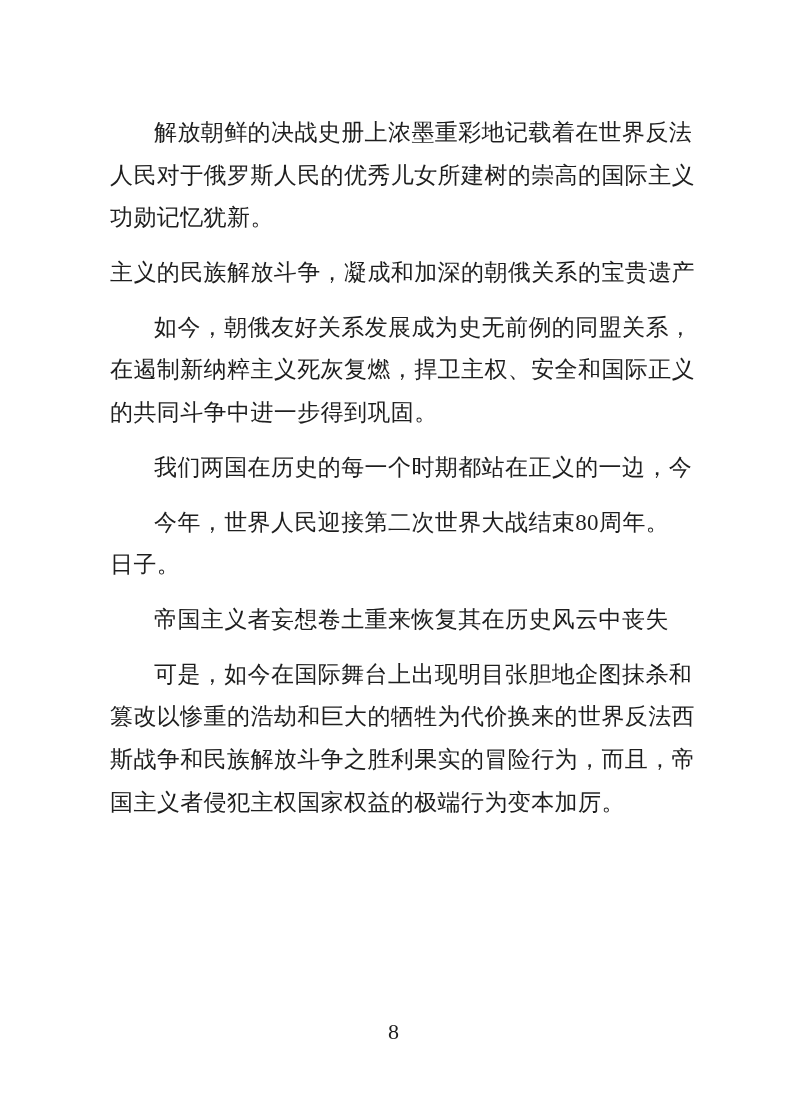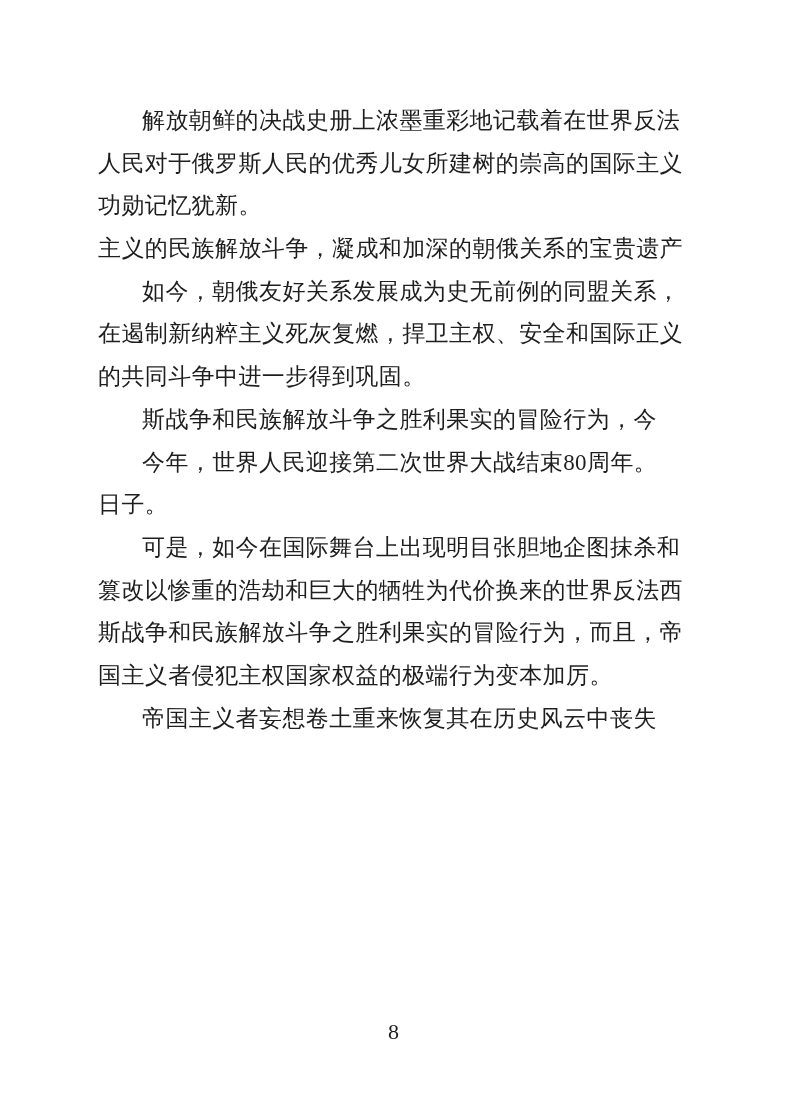--- a/index.html
+++ b/index.html
@@ -16,21 +16,21 @@
     font-family: "Liberation Serif", "DejaVu Serif", serif;
     color: #1e1e1e;
   }
   .text-block {
     position: absolute;
     left: 98px;
     top: 100px;
     width: 590px;
   }
   .paragraph {
-    margin: 0;
+    margin: 12px;
     padding: 0;
   }
   .line {
     font-size: 23px;
     line-height: 42.7px;
     height: 42.7px;
     letter-spacing: 0.4px;
     white-space: nowrap;
     overflow: visible;
   }
@@ -67,37 +67,37 @@
       <div class="line">主义的民族解放斗争，凝成和加深的朝俄关系的宝贵遗产</div>
     </div>
 
     <div class="paragraph">
       <div class="line indent">如今，朝俄友好关系发展成为史无前例的同盟关系，</div>
       <div class="line">在遏制新纳粹主义死灰复燃，捍卫主权、安全和国际正义</div>
       <div class="line">的共同斗争中进一步得到巩固。</div>
     </div>
 
     <div class="paragraph">
-      <div class="line indent">斯战争和民族解放斗争之胜利果实的冒险行为，今</div>
+      <div class="line indent">我们两国在历史的每一个时期都站在正义的一边，今</div>
     </div>
 
     <div class="paragraph">
       <div class="line indent">今年，世界人民迎接第二次世界大战结束80周年。</div>
       <div class="line">日子。</div>
     </div>
 
     <div class="paragraph">
+      <div class="line indent">帝国主义者妄想卷土重来恢复其在历史风云中丧失</div>
+    </div>
+
+    <div class="paragraph">
       <div class="line indent">可是，如今在国际舞台上出现明目张胆地企图抹杀和</div>
       <div class="line">篡改以惨重的浩劫和巨大的牺牲为代价换来的世界反法西</div>
       <div class="line">斯战争和民族解放斗争之胜利果实的冒险行为，而且，帝</div>
       <div class="line">国主义者侵犯主权国家权益的极端行为变本加厉。</div>
-    </div>
-
-    <div class="paragraph">
-      <div class="line indent">帝国主义者妄想卷土重来恢复其在历史风云中丧失</div>
     </div>
 
   </div>
 
   <div class="footer">
     <span class="page-number">8</span>
   </div>
 
 </div>
 

